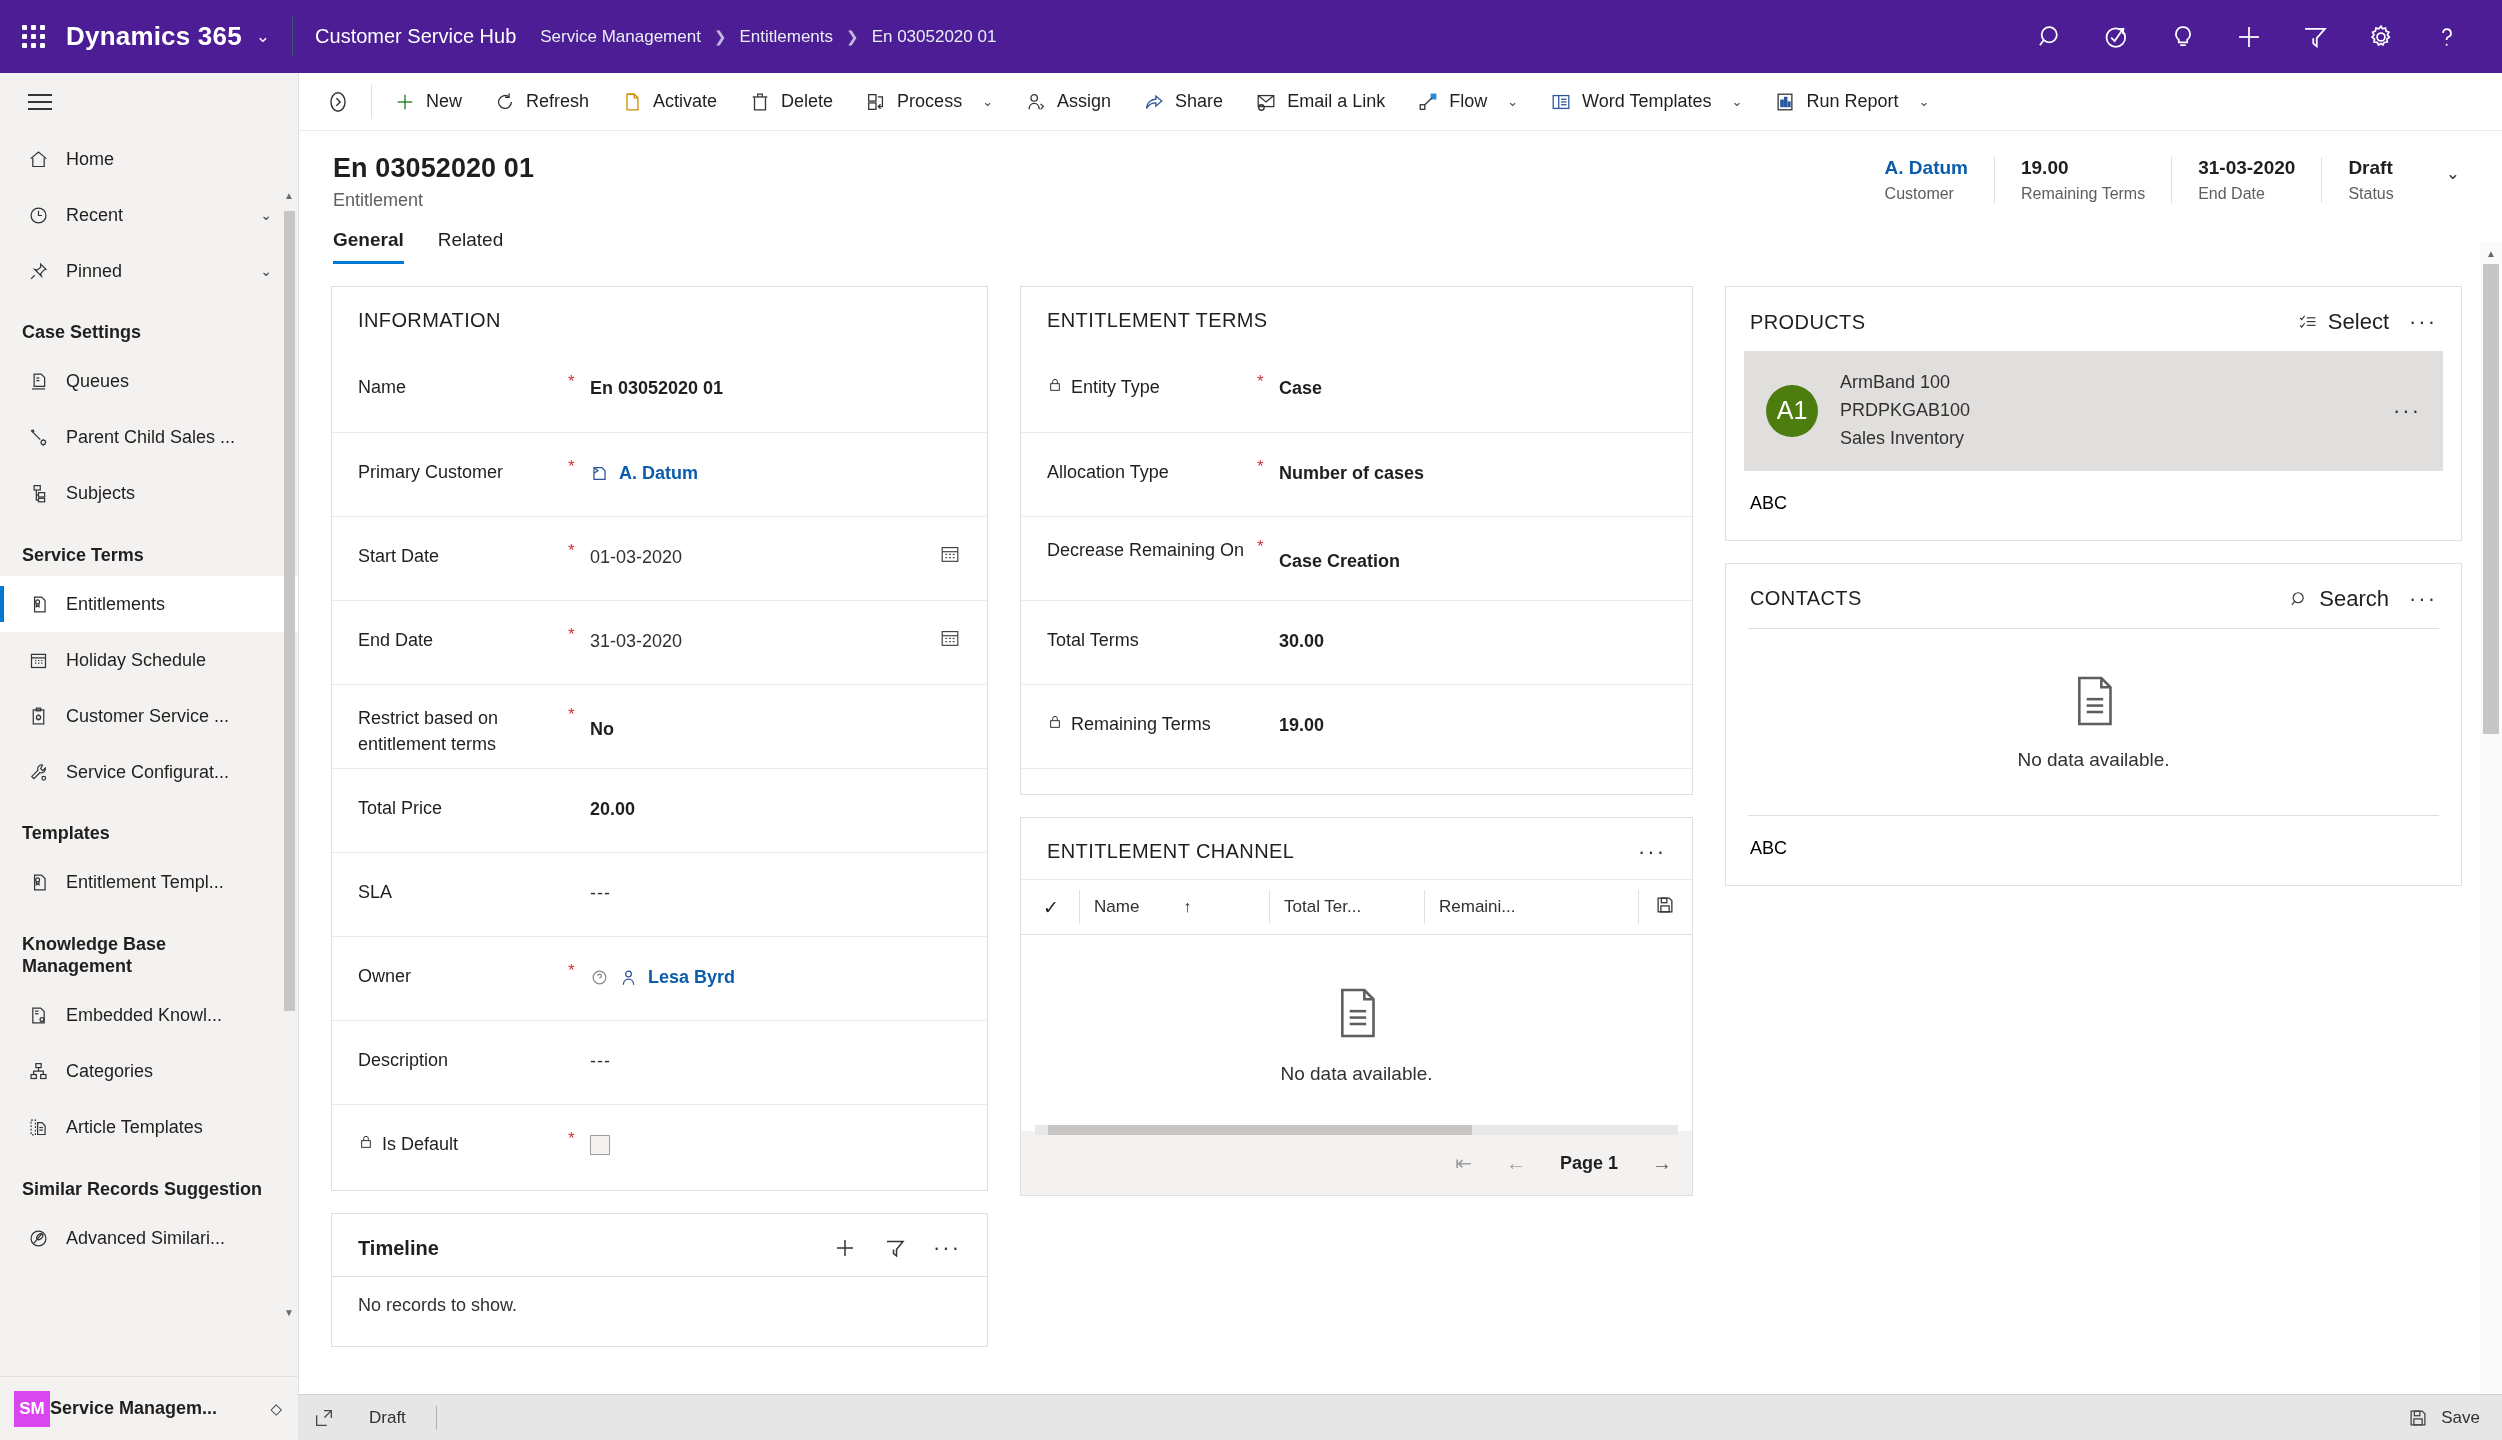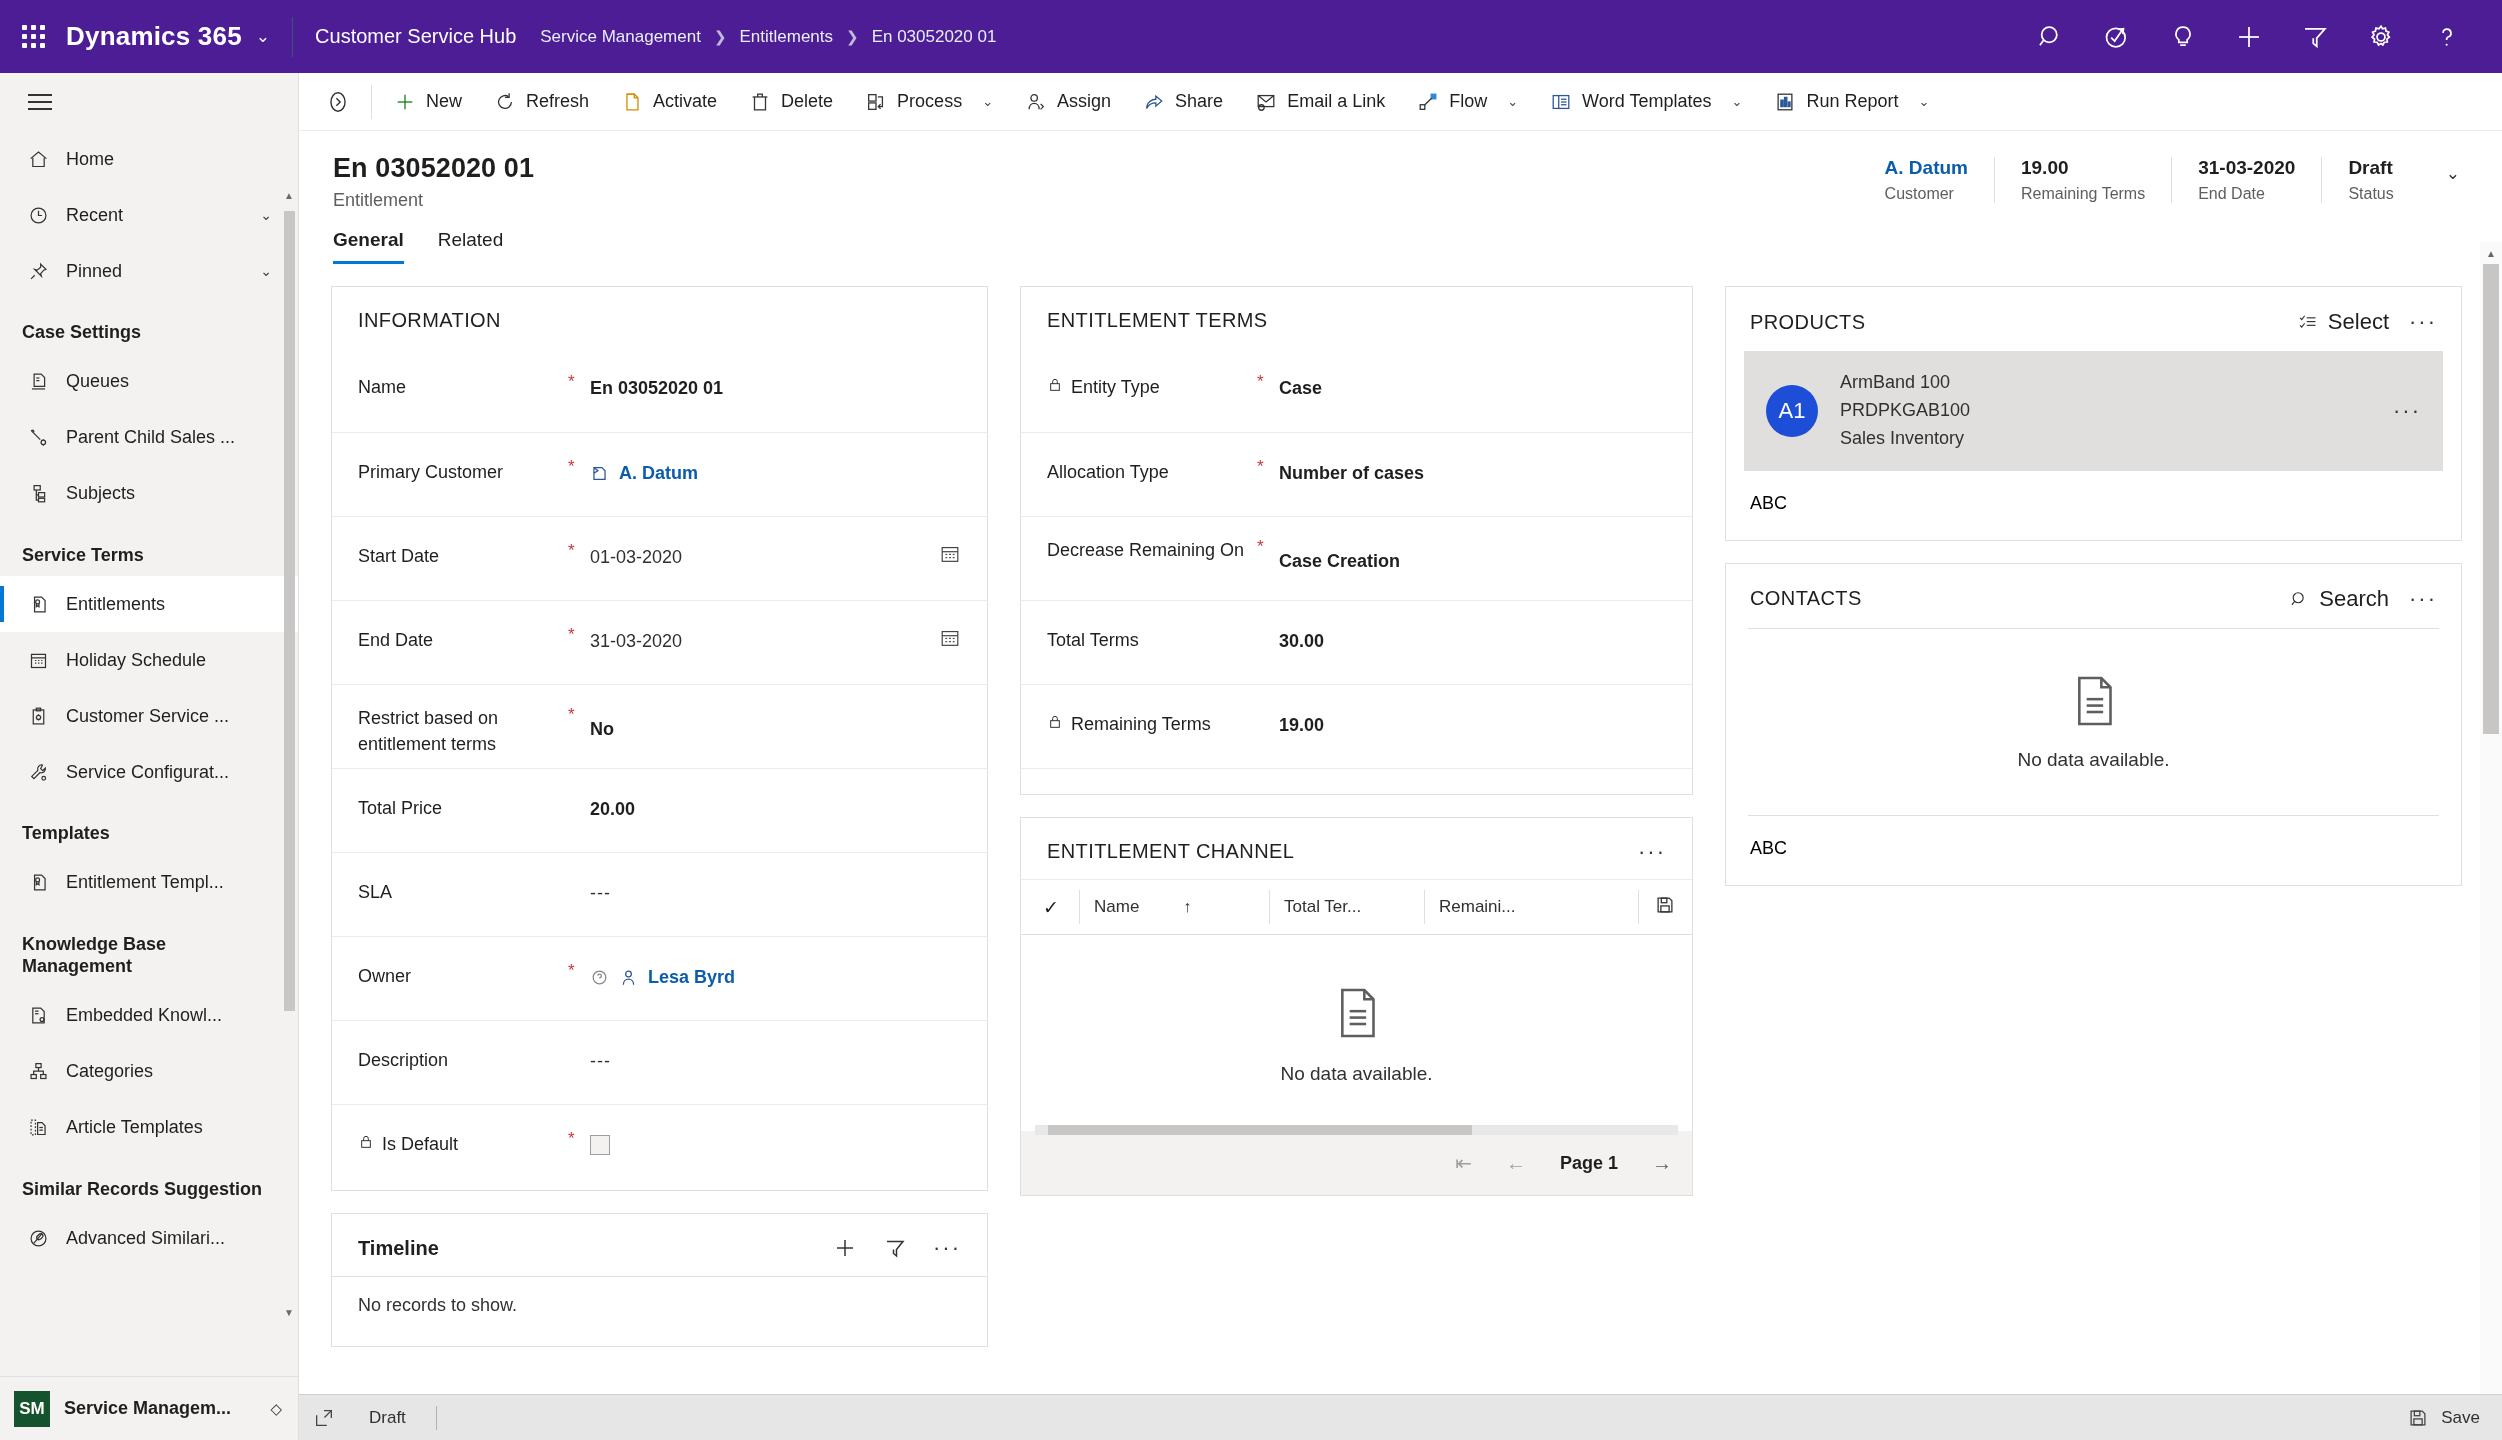--- a/index.html
+++ b/index.html
@@ -57,22 +57,22 @@
   }
   .side-sb { position: absolute; right: 2px; top: 56px; bottom: 56px; width: 14px; }
   .side-sb .arr { height: 16px; display:flex; align-items:center; justify-content:center; font-size: 10px; color:#6b6b6b; }
   .side-sb .track { position:absolute; top:16px; bottom:16px; left:2px; width:11px; background:#f3f2f1; }
   .side-sb .thumb { position:absolute; top:24px; left:2px; width:11px; height: 800px; background:#c8c6c4; }
   .side-footer {
     height: 64px; border-top: 1px solid #e1dfdd; display:flex; align-items:center;
     padding: 0 16px 0 14px; cursor: pointer; background: #f3f2f1;
   }
   .sm-badge {
-    width: 36px; height: 36px; background: #14532d; color:#fff; font-size:17px; font-weight:bold;
-    display:flex; align-items:center; justify-content:center; margin-right: 14px;
+    width: 36px; height: 36px; background: #d946ef; color:#fff; font-size:17px; font-weight:bold;
+    display:flex; align-items:center; justify-content:center; 
   }
   .side-footer .txt { font-size: 18px; font-weight: bold; color:#201f1e; flex:1; white-space:nowrap; overflow:hidden; }
   .updown { font-size: 15px; color:#333; }
 
   
   .main { flex: 1; display: flex; flex-direction: column; min-width: 0; background: #fff; }
 
   
   .cmdbar {
     height: 58px; flex: 0 0 58px; display: flex; align-items: center;
@@ -170,21 +170,21 @@
   .tl-note input { border:none; outline:none; font-size:18px; color:#605e5c; flex:1; background:transparent; font-family:inherit; }
   .tl-clip svg { width:22px; height:22px; stroke:#333; fill:none; stroke-width:1.4; }
   .tl-empty { border-top:1px solid #e1dfdd; padding: 18px 26px 30px 26px; font-size:18px; color:#323130; }
 
   
   .r-card { border:1px solid #e1dfdd; background:#fff; margin-bottom: 22px; }
   .r-head { display:flex; align-items:center; padding: 22px 24px 16px 24px; }
   .r-head .t { font-size:20px; color:#201f1e; letter-spacing:.4px; }
   .r-head .a { margin-left:auto; display:flex; align-items:center; gap: 20px; }
   .prod-row { display:flex; align-items:center; background:#e1dfdd; padding: 18px 22px; margin: 0 18px; }
-  .avatar { width:52px; height:52px; border-radius:50%; background:#1d4ed8; color:#fff; font-size:22px; display:flex; align-items:center; justify-content:center; flex:0 0 52px; margin-right: 22px; }
+  .avatar { width:52px; height:52px; border-radius:50%; background:#4d7c0f; color:#fff; font-size:25px; display:flex; align-items:center; justify-content:center; flex:0 0 52px; margin-right: 22px; }
   .prod-txt { flex:1; }
   .prod-txt div { font-size:18px; color:#323130; line-height: 1.55; }
   .abc { color:#000000; font-size:18px; padding: 22px 24px 26px 24px; cursor:pointer; }
   .r-empty { border-top:1px solid #e1dfdd; border-bottom:1px solid #e1dfdd; margin:0 22px; padding: 46px 0 44px 0; display:flex; flex-direction:column; align-items:center; }
   .r-empty svg { width:44px; height:52px; stroke:#605e5c; fill:none; stroke-width:1.4; }
   .r-empty .e { font-size:19px; color:#323130; margin-top: 22px; }
 
   
   .pg-sb { position:absolute; right: 0; top: -22px; bottom: 0; width: 22px; background:#fafafa; }
   .pg-sb .up, .pg-sb .dn { height:22px; display:flex; align-items:center; justify-content:center; font-size:10px; color:#666; }

